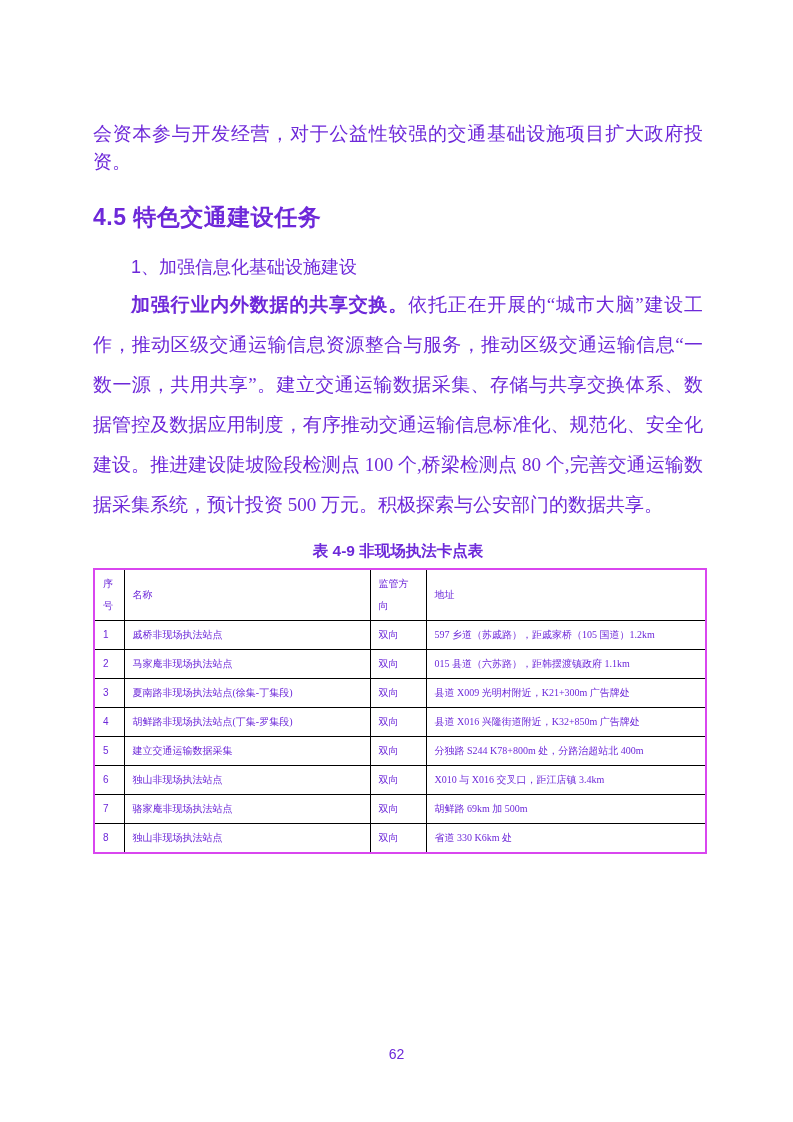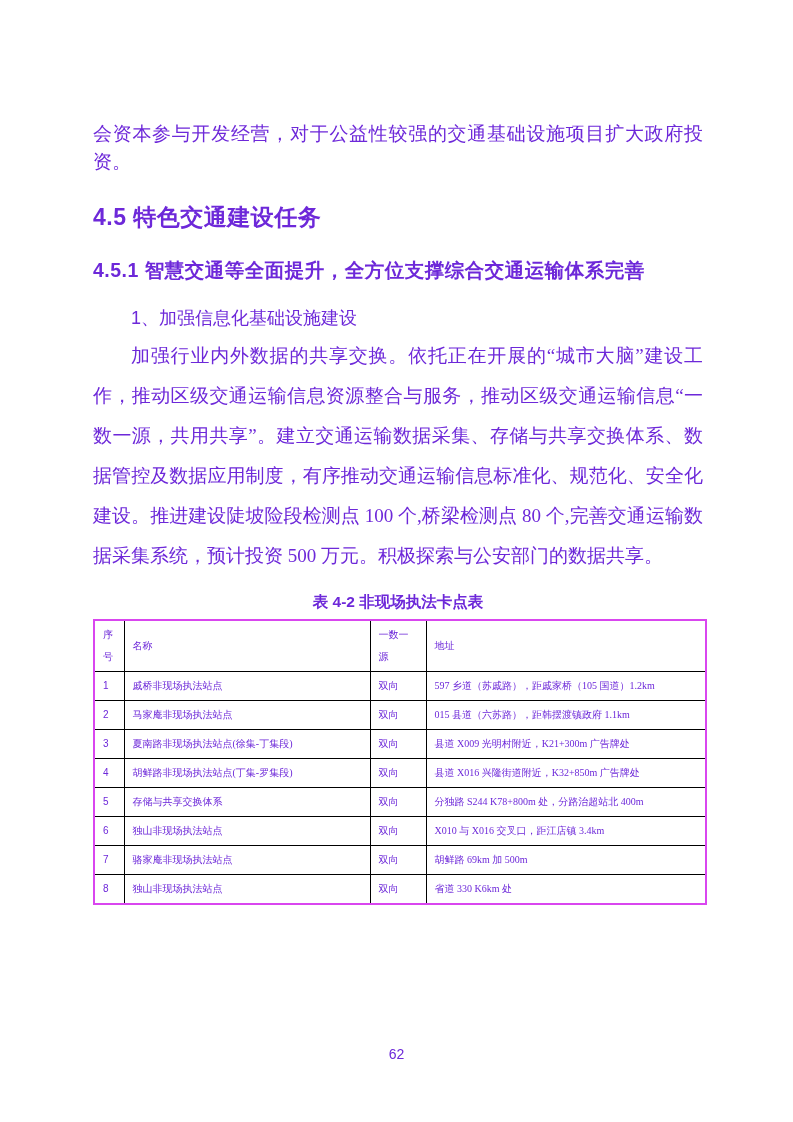--- a/index.html
+++ b/index.html
@@ -45,21 +45,21 @@
   }
   .body-para {
     margin: 6px 0 0 0;
     font-size: 19px;
     line-height: 40px;
     text-align: justify;
     text-justify: inter-character;
     text-indent: 38px;
   }
   .body-para .lead {
-    font-weight: normal;
+    font-weight: bold;
     font-family: "Liberation Sans", "DejaVu Sans", sans-serif;
   }
   .table-caption {
     margin: 16px 0 6px 0;
     text-align: center;
     font-size: 15.5px;
     font-weight: bold;
     font-family: "Liberation Sans", "DejaVu Sans", sans-serif;
   }
   table.kadian {
@@ -100,41 +100,40 @@
 </style>
 </head>
 <body>
 
 <div class="page">
 
   <p class="intro-line">会资本参与开发经营，对于公益性较强的交通基础设施项目扩大政府投资。</p>
 
   <div class="h1">4.5 特色交通建设任务</div>
 
-  <div class="h2">4.5.1 智慧交通等全面提升，全方位支撑综合交通运输体系完善</div>
 
   <div class="h3">1、加强信息化基础设施建设</div>
 
   <p class="body-para"><span class="lead">加强行业内外数据的共享交换。</span><span>依托正在开展的“城市大脑”建设工作，推动区级交通运输信息资源整合与服务，推动区级交通运输信息“一数一源，共用共享”。建立交通运输数据采集、存储与共享交换体系、数据管控及数据应用制度，有序推动交通运输信息标准化、规范化、安全化建设。推进建设陡坡险段检测点 100 个,桥梁检测点 80 个,完善交通运输数据采集系统，预计投资 500 万元。积极探索与公安部门的数据共享。</span></p>
 
 
-  <div class="table-caption">表 4-2 非现场执法卡点表</div>
+  <div class="table-caption">表 4-9 非现场执法卡点表</div>
 
   <table class="kadian">
     <colgroup>
       <col class="c-no">
         <col class="c-name">
         <col class="c-dir">
         <col class="c-addr">
     </colgroup>
     <thead>
       <tr>
         <th>序号</th>
         <th>名称</th>
-        <th>一数一源</th>
+        <th>监管方向</th>
         <th>地址</th>
       </tr>
     </thead>
     <tbody>
       <tr>
         <td class="num">1</td>
         <td class="name">戚桥非现场执法站点</td>
         <td>双向</td>
         <td class="addr">597 乡道（苏戚路），距戚家桥（105 国道）1.2km</td>
       </tr>
@@ -151,21 +150,21 @@
         <td class="addr">县道 X009 光明村附近，K21+300m 广告牌处</td>
       </tr>
       <tr>
         <td class="num">4</td>
         <td class="name">胡鲜路非现场执法站点(丁集-罗集段)</td>
         <td>双向</td>
         <td class="addr">县道 X016 兴隆街道附近，K32+850m 广告牌处</td>
       </tr>
       <tr>
         <td class="num">5</td>
-        <td class="name">存储与共享交换体系</td>
+        <td class="name">建立交通运输数据采集</td>
         <td>双向</td>
         <td class="addr">分独路 S244 K78+800m 处，分路治超站北 400m</td>
       </tr>
       <tr>
         <td class="num">6</td>
         <td class="name">独山非现场执法站点</td>
         <td>双向</td>
         <td class="addr">X010 与 X016 交叉口，距江店镇 3.4km</td>
       </tr>
       <tr>

